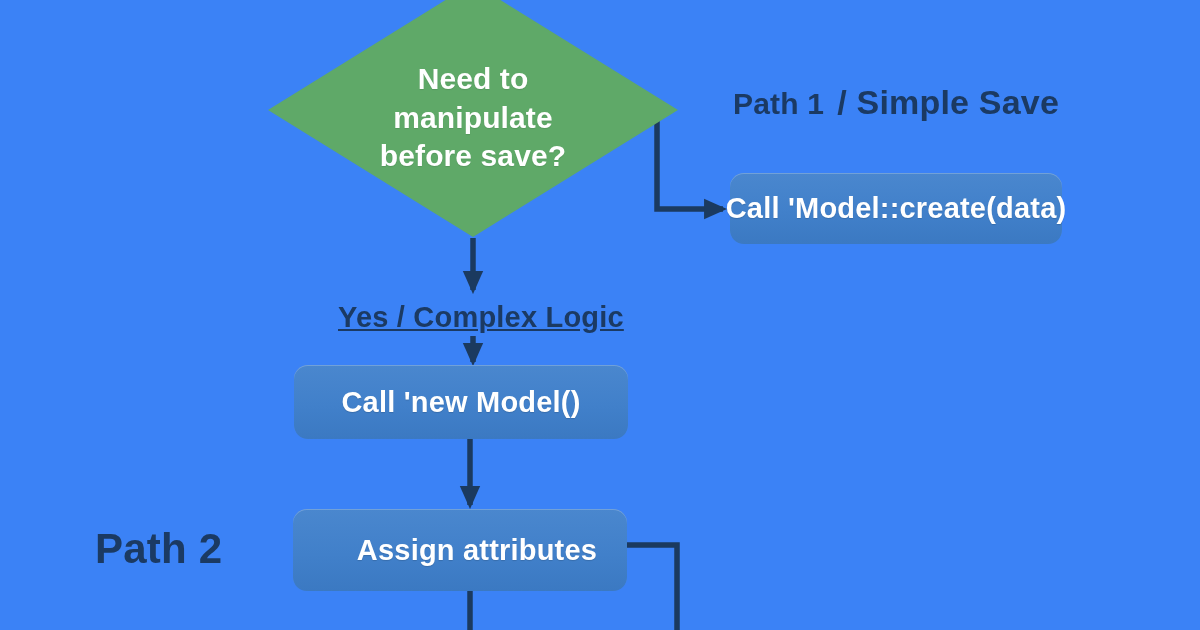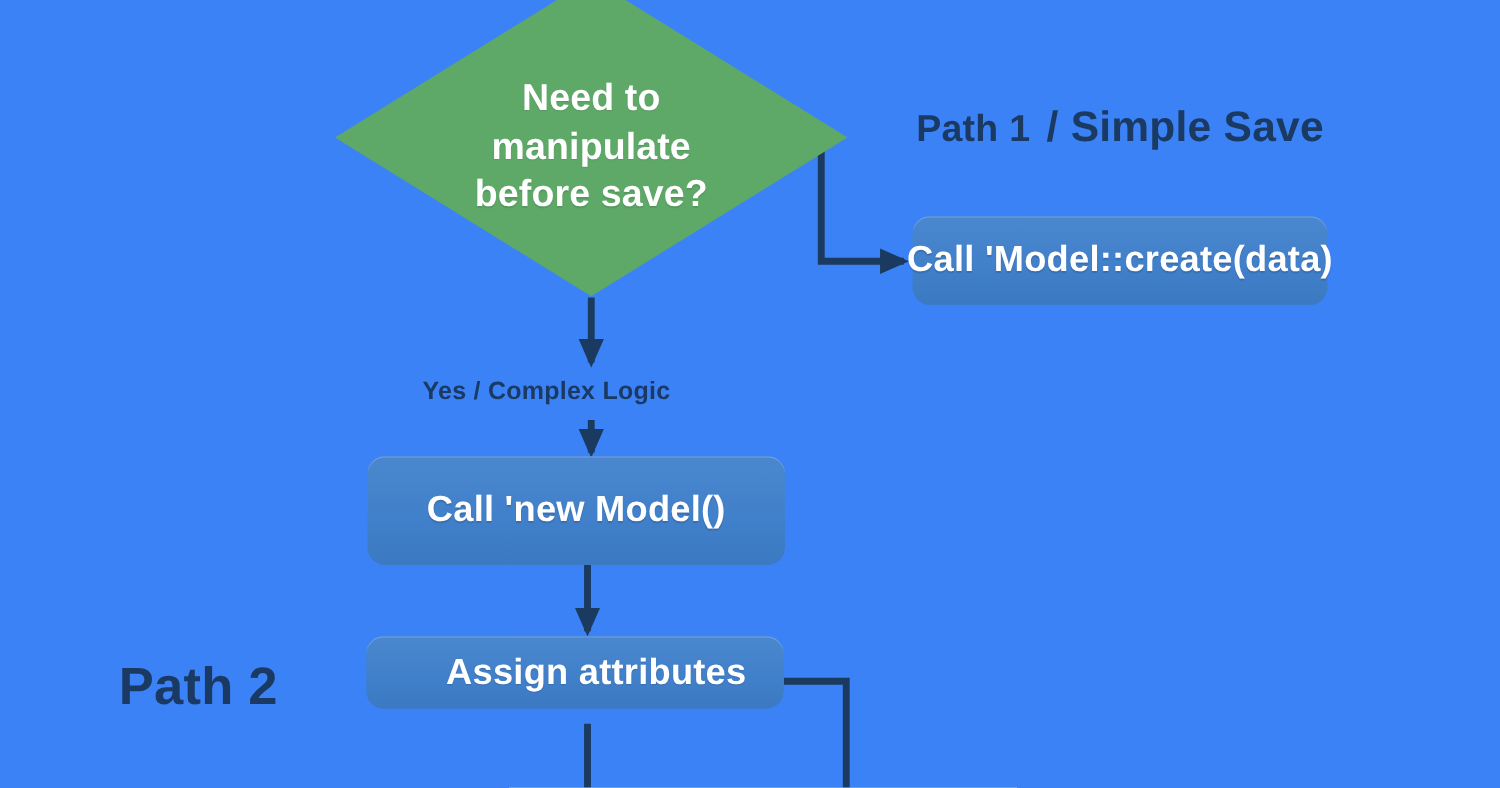--- a/index.html
+++ b/index.html
@@ -78,21 +78,21 @@
   .annot {
     position: absolute;
     color: #1b3a63;
     font-weight: bold;
     white-space: nowrap;
     line-height: 1;
   }
   .annot .big   { font-size: 30px; letter-spacing: .2px; }
   .annot .small { font-size: 34px; letter-spacing: .2px; }
   .annot.solo   { font-size: 42px; letter-spacing: .2px; }
-  .annot.mid    { font-size: 20px; letter-spacing: .2px; }
+  .annot.mid    { font-size: 29px; letter-spacing: .2px; text-decoration: underline; }
 </style>
 </head>
 <body>
 
 <div id="canvas">
 
   <svg id="edges" viewBox="0 0 1200 630">
     <defs>
       <marker id="arrow-navy" viewBox="0 0 10 10" refX="8.2" refY="5" markerWidth="4.2" markerHeight="4.2" orient="auto-start-reverse">
         <path d="M 0 0.6 L 10 5 L 0 9.4 z" fill="#1b3a5f"></path>
@@ -124,23 +124,23 @@
   <div class="annot" style="left:733px; top:85px;">
     <span class="big">Path 1</span><span style="display:inline-block;width:13px;"></span><span class="small">/ Simple Save</span>
   </div>
 
   <div class="node-box" style="left:730px; top:173px; width:332px; height:71px;">
     <span class="node-box-label">Call 'Model::create(data)</span>
   </div>
 
   <div class="annot mid" style="left:338px; top:303px;">Yes / Complex Logic</div>
 
-  <div class="node-box" style="left:294px; top:365px; width:334px; height:87px;align-items:center;">
+  <div class="node-box" style="left:294px; top:365px; width:334px; height:74px;align-items:center;">
     <span class="node-box-label">Call 'new Model()</span>
   </div>
 
   <div class="annot solo" style="left:95px; top:528px;">Path 2</div>
 
-  <div class="node-box" style="left:293px; top:509px; width:334px; height:58px;padding-left:34px;">
+  <div class="node-box" style="left:293px; top:509px; width:334px; height:82px;padding-left:34px;">
     <span class="node-box-label">Assign attributes</span>
   </div>
 
 </div>
 
 </body></html>

